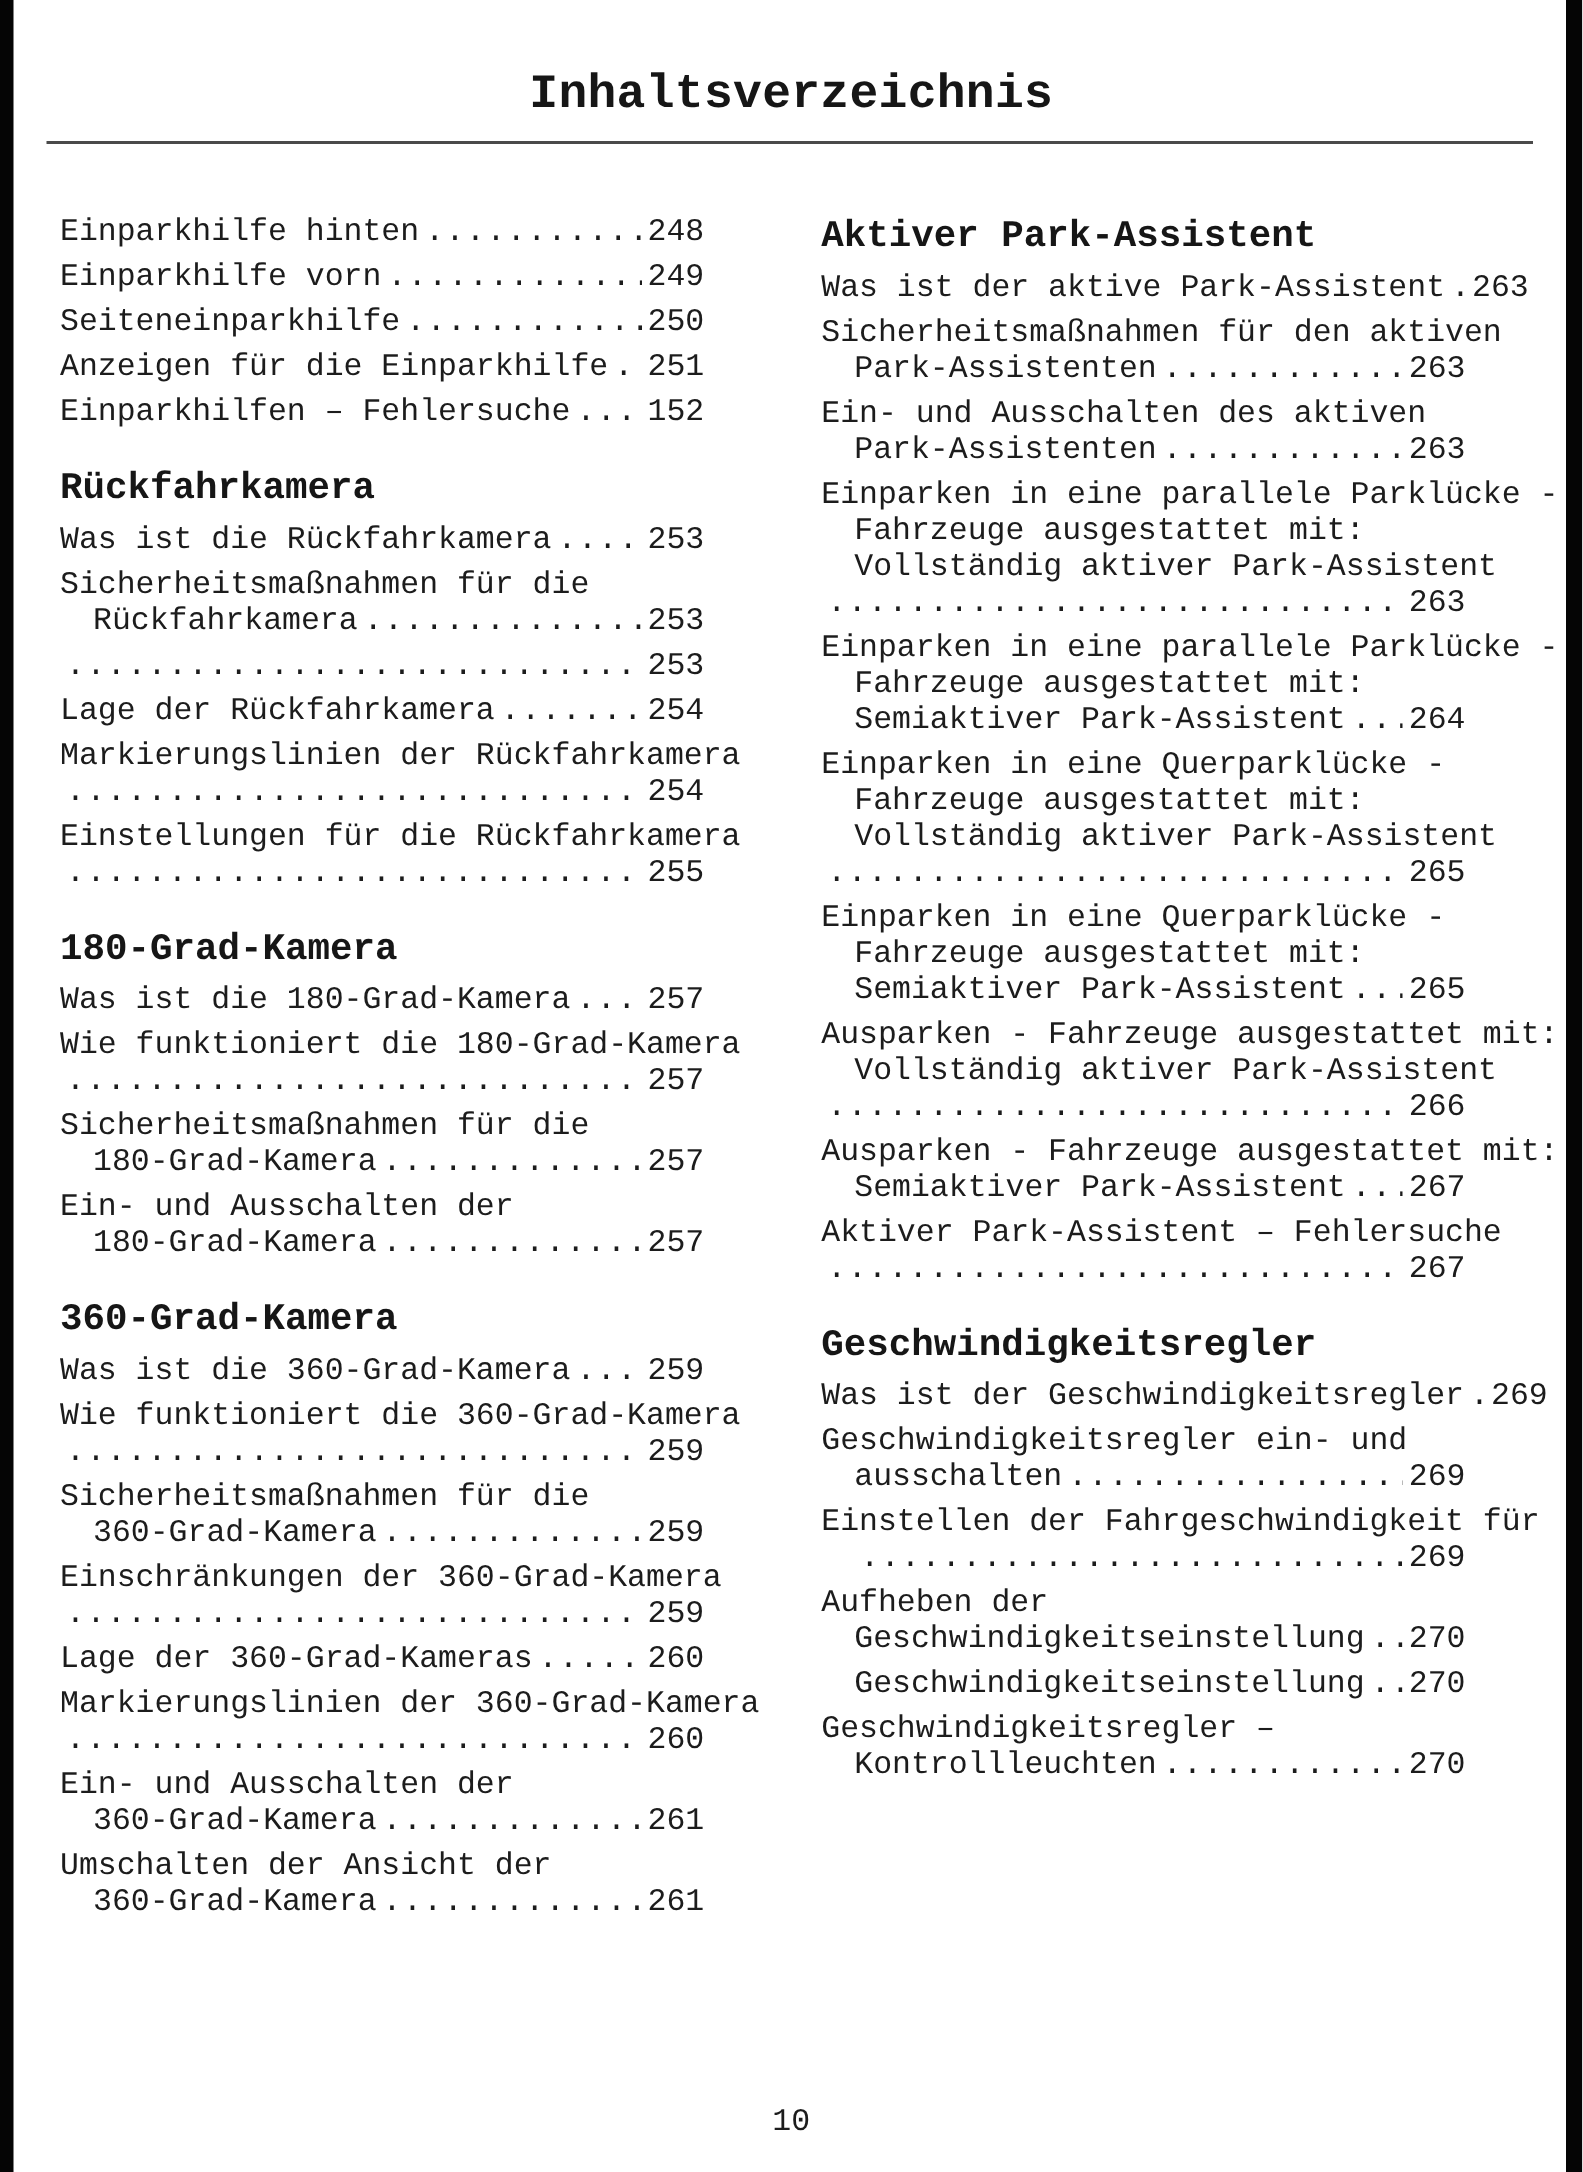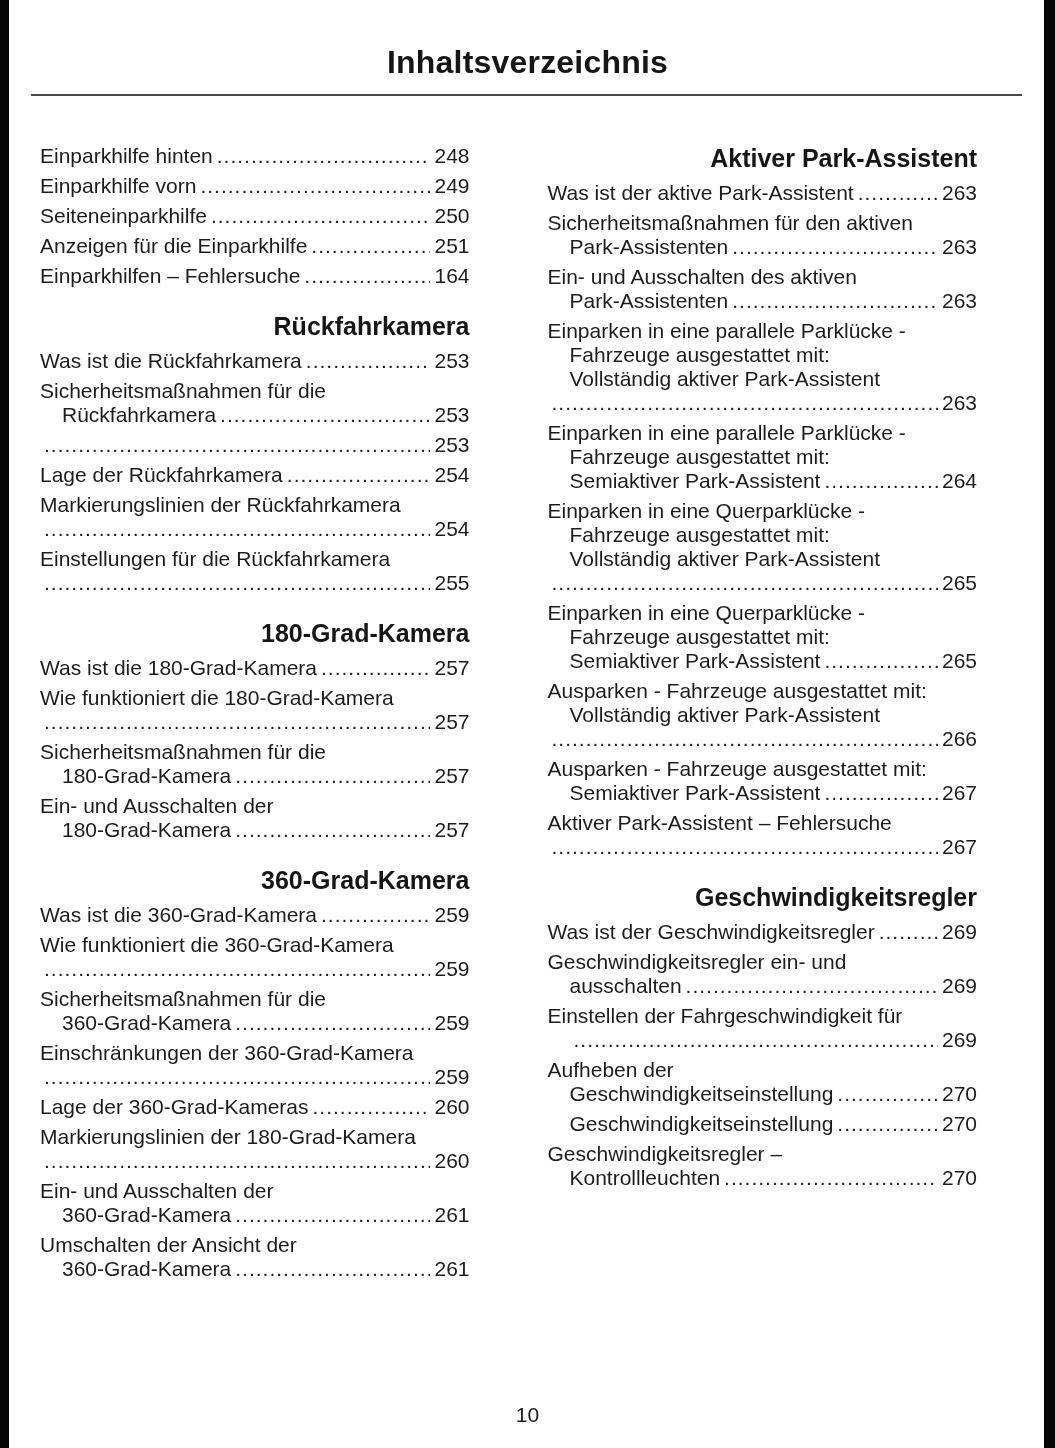--- a/index.html
+++ b/index.html
@@ -5,21 +5,21 @@
   html, body {
     margin: 0;
     padding: 0;
     background: #ffffff;
   }
   .page {
     position: relative;
     width: 1055px;
     height: 1448px;
     background: #ffffff;
-    font-family: Liberation Sans, sans-serif;
+    font-family: Liberation Mono, monospace;
     color: #1c1c1c;
     overflow: hidden;
     box-sizing: border-box;
   }
   .edge {
     position: absolute;
     top: 0;
     bottom: 0;
     background: #050505;
     z-index: 5;
@@ -49,21 +49,20 @@
     box-sizing: border-box;
   }
   .col { flex: 1 1 0; min-width: 0; }
 
   .group-heading {
     margin: 24px 0 9px 0;
     font-size: 25px;
     line-height: 28px;
     font-weight: 700;
     color: #161616;
-    text-align: right;
   }
   .col > .group-heading:first-child { margin-top: 0; }
 
   .entry {
     margin: 0 0 6px 0;
     font-size: 21px;
   }
   .line {
     line-height: 24px;
     white-space: nowrap;
@@ -139,21 +138,21 @@
           <div class="line leader-line">
             <span class="txt">Anzeigen für die Einparkhilfe</span>
             <span class="dots"></span>
             <span class="pg">251</span>
           </div>
         </div>
         <div class="entry">
           <div class="line leader-line">
             <span class="txt">Einparkhilfen – Fehlersuche</span>
             <span class="dots"></span>
-            <span class="pg">164</span>
+            <span class="pg">152</span>
           </div>
         </div>
         <h2 class="group-heading">Rückfahrkamera</h2>
         <div class="entry">
           <div class="line leader-line">
             <span class="txt">Was ist die Rückfahrkamera</span>
             <span class="dots"></span>
             <span class="pg">253</span>
           </div>
         </div>
@@ -260,21 +259,21 @@
           </div>
         </div>
         <div class="entry">
           <div class="line leader-line">
             <span class="txt">Lage der 360-Grad-Kameras</span>
             <span class="dots"></span>
             <span class="pg">260</span>
           </div>
         </div>
         <div class="entry">
-          <div class="line">Markierungslinien der 180-Grad-Kamera</div>
+          <div class="line">Markierungslinien der 360-Grad-Kamera</div>
           <div class="line leader-line">
             <span class="txt"></span>
             <span class="dots"></span>
             <span class="pg">260</span>
           </div>
         </div>
         <div class="entry">
           <div class="line">Ein- und Ausschalten der</div>
           <div class="line indent leader-line">
             <span class="txt">360-Grad-Kamera</span>

